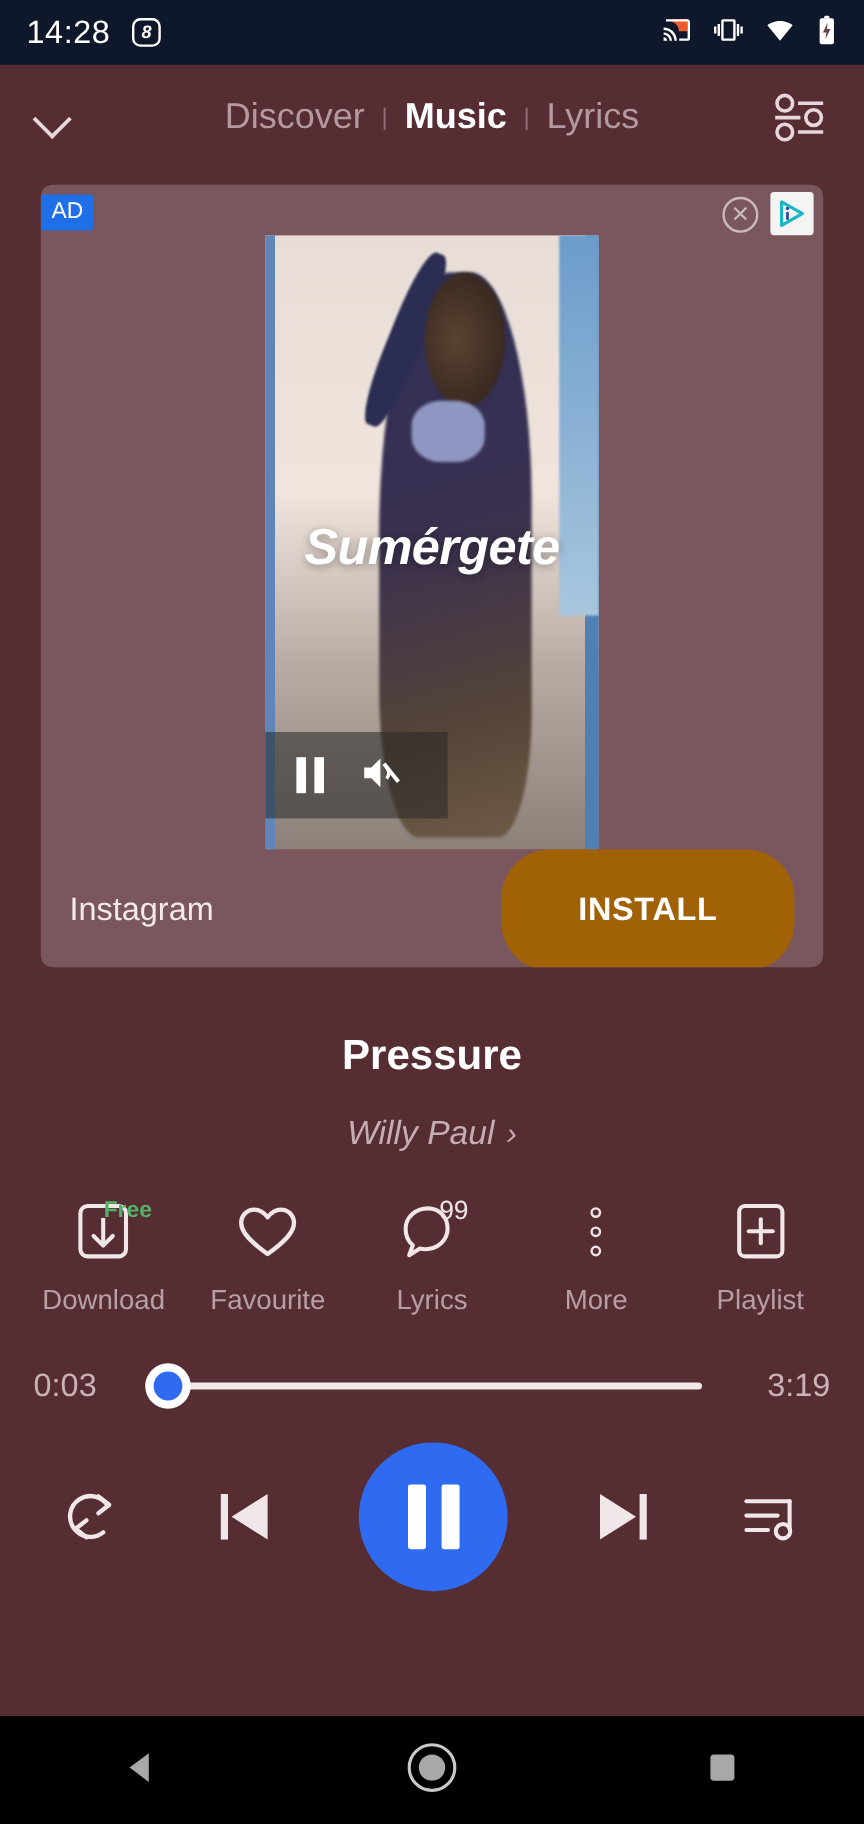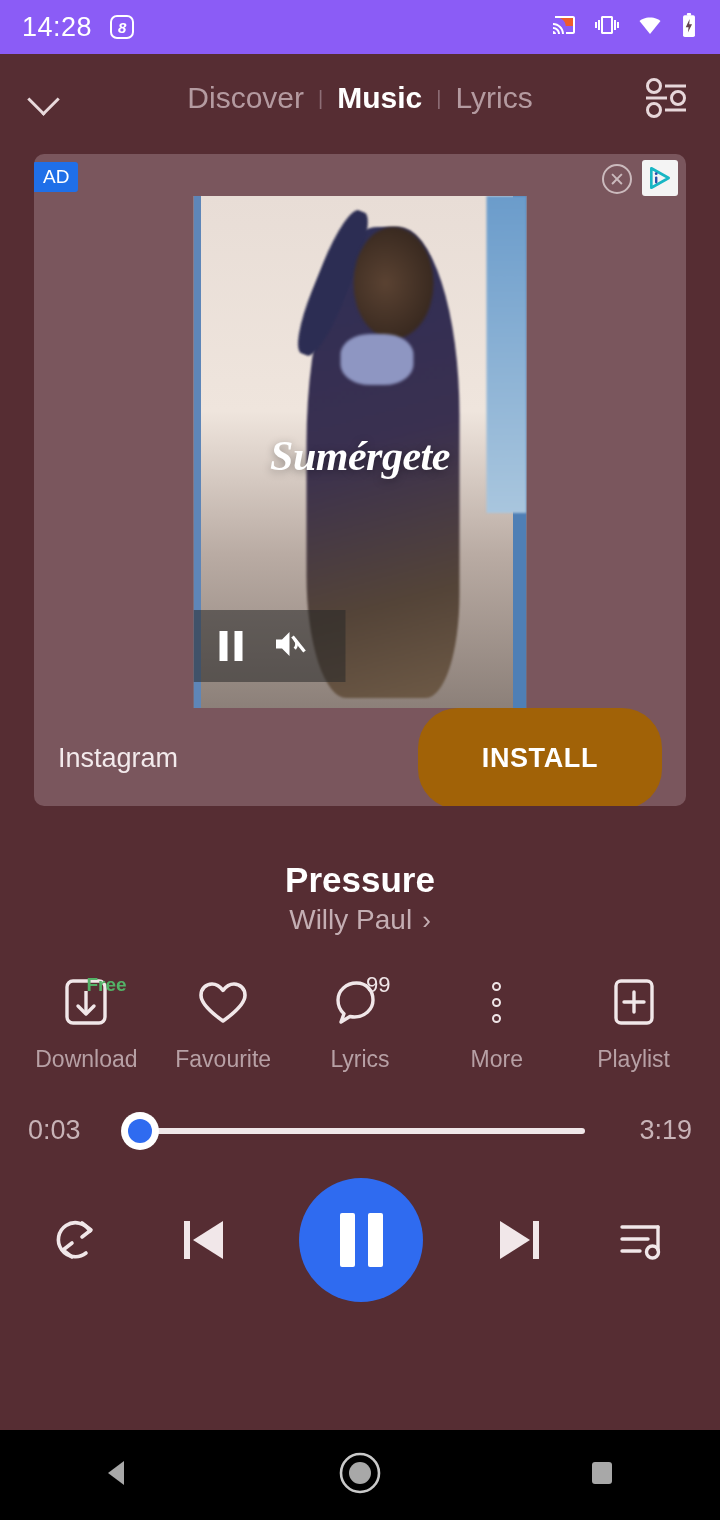--- a/index.html
+++ b/index.html
@@ -6,21 +6,21 @@
   html, body {
     width: 720px; height: 1520px;
     background: #562d33;
     font-family: "Liberation Sans", sans-serif;
     overflow: hidden;
   }
   .phone { position: relative; width: 720px; height: 1520px; background: #562d33; }
 
   
   .statusbar {
-    height: 54px; background: #8b5cf6;
+    height: 54px; background: #0f172a;
     display: flex; align-items: center;
     padding: 0 22px;
   }
   .sb-time { color: #ffffff; font-size: 27px; letter-spacing: .5px; }
   .sb-appicon {
     width: 24px; height: 24px; margin-left: 18px;
     border: 2px solid #fff; border-radius: 7px;
     color: #fff; font-size: 15px; font-weight: bold;
     display: flex; align-items: center; justify-content: center;
     font-style: italic;
@@ -75,23 +75,22 @@
     font-size: 19px; line-height: 1; cursor: pointer;
   }
   .adchoices {
     position: absolute; right: 8px; top: 6px;
     width: 36px; height: 36px; background: #f4f4f4;
     border-radius: 3px; display: flex; align-items: center; justify-content: center;
     cursor: pointer;
   }
   .ad-video {
     position: absolute; left: 50%; transform: translateX(-50%);
-    top: 42px; width: 333px; height: 512px;
+    top: 42px; width: 278px; height: 512px;
     overflow: hidden;
-    font-family: Liberation Serif, serif;
   }
   .vid-bg {
     position: absolute; inset: 0;
     background:
       linear-gradient(90deg, #5e86b8 0 8px, rgba(0,0,0,0) 8px 96%, #4f7fb5 96% 100%),
       linear-gradient(180deg, #e8ddd6 0%, #efe5dd 42%, #b9aba3 70%, #8c8079 100%);
   }
   .vid-figure {
     position: absolute; left: 34%; top: 6%;
     width: 46%; height: 92%;
@@ -149,22 +148,22 @@
     margin-left: auto; background: #a16207; color: #fff;
     font-size: 27px; font-weight: bold; letter-spacing: .6px;
     padding: 35px 64px; border-radius: 40px; border: none;
     cursor: pointer; font-family: "Liberation Sans", sans-serif;
   }
 
   
   .track { text-align: center; margin-top: 54px; }
   .track-title { color: #ffffff; font-size: 35px; font-weight: bold; }
   .track-artist {
-    color: #c4aeb3; font-size: 28px; margin-top: 4px;
-    display: inline-flex; align-items: center; gap: 10px; cursor: pointer;
+    color: #c4aeb3; font-size: 28px; margin-top: 28px;
+    display: inline-flex; align-items: center; gap: 10px; cursor: pointer; font-style: italic;
   }
   .chev-r { font-size: 26px; }
 
   
   .actions {
     display: flex; margin-top: 36px; padding: 0 18px;
   }
   .action { flex: 1; text-align: center; cursor: pointer; }
   .action-ico {
     height: 60px; display: flex; align-items: center; justify-content: center;

